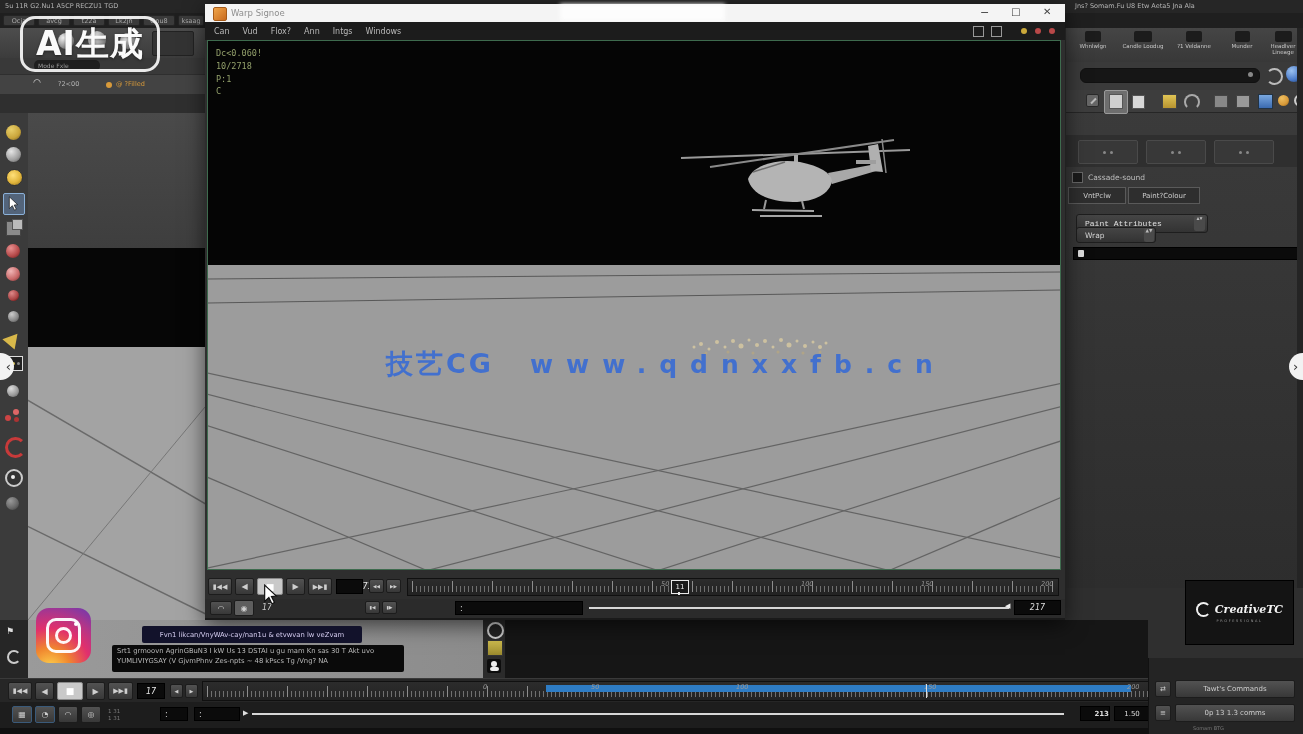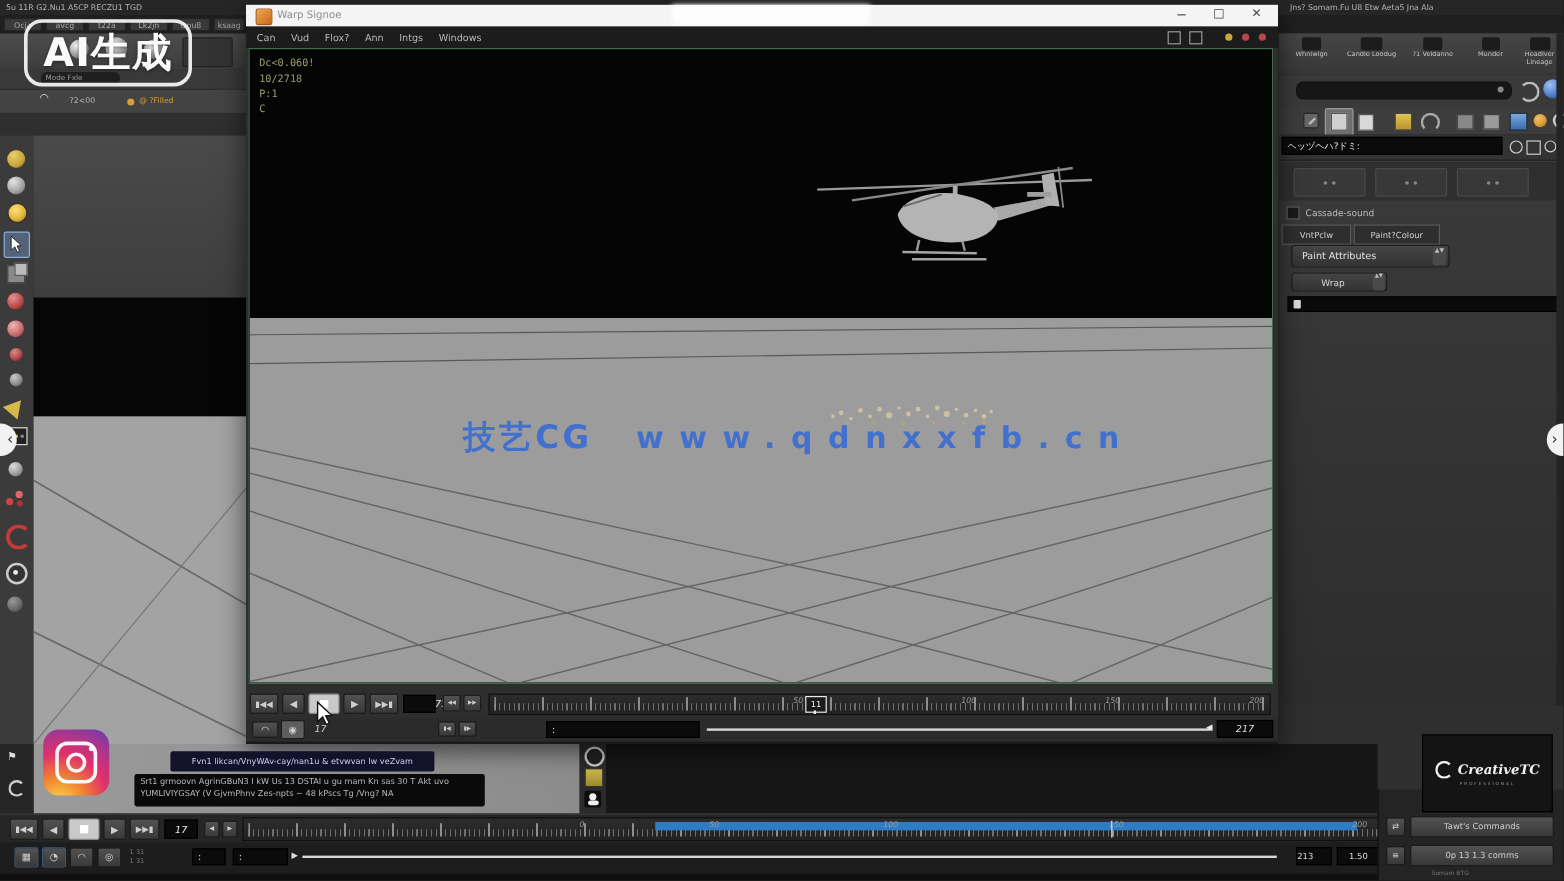--- a/index.html
+++ b/index.html
@@ -166,29 +166,20 @@
     <div class="a" style="left:96px;top:4px;width:13px;height:13px;background:linear-gradient(#e0c455,#b89430);border:1px solid #444;"></div>
     <div class="a dot" style="left:118px;top:4px;width:12px;height:12px;border:2px solid #aaa;border-bottom-color:transparent;"></div>
     <div class="a" style="left:148px;top:5px;width:12px;height:11px;background:#888;border:1px solid #444;"></div>
     <div class="a" style="left:170px;top:5px;width:12px;height:11px;background:#9a9a9a;border:1px solid #444;"></div>
     <div class="a" style="left:192px;top:4px;width:13px;height:13px;background:linear-gradient(#7aa8e0,#3a6ab0);border:1px solid #234;"></div>
     <div class="a dot" style="left:212px;top:5px;width:11px;height:11px;background:radial-gradient(circle at 35% 30%,#f0c060,#d89a3a 60%,#8a5a10);"></div>
     <div class="a dot" style="left:228px;top:4px;width:9px;height:9px;border:2px solid #ccc;">
         <div style="width:2px;height:5px;background:#ccc;transform:rotate(-45deg);margin:8px 0 0 8px;"></div>
       </div>
   </div>
-  <div class="a" style="left:1066px;top:112px;width:237px;height:21px;background:#333;border-bottom:1px solid #222;">
-    <div class="a f blk" style="left:2px;top:2px;width:184px;height:15px;padding:0 4px;">
-      <span style="font-size:7.5px;color:#e8e8e8;">ヘッヅヘハ?ドミ:</span>
-    </div>
-    <div class="a dot" style="left:192px;top:5px;width:9px;height:9px;border:1.5px solid #ccc;"></div>
-    <div class="a" style="left:206px;top:5px;width:10px;height:10px;border:1.5px solid #ccc;"></div>
-    <div class="a dot" style="left:221px;top:5px;width:8px;height:8px;border:1.5px solid #ccc;"></div>
-    <span class="a" style="left:232px;top:3px;font-size:9px;color:#bbb;">›</span>
-  </div>
   <div class="a" style="left:1066px;top:135px;width:237px;height:32px;background:#2f2f2f;">
     <div class="a" style="left:12px;top:5px;width:58px;height:22px;background:#383838;border:1px solid #4a4a4a;border-radius:2px;display:flex;gap:4px;align-items:center;justify-content:center;">
       <span class="dot" style="width:3px;height:3px;background:#888;"></span>
         <span class="dot" style="width:3px;height:3px;background:#888;"></span>
     </div>
     <div class="a" style="left:80px;top:5px;width:58px;height:22px;background:#383838;border:1px solid #4a4a4a;border-radius:2px;display:flex;gap:4px;align-items:center;justify-content:center;">
       <span class="dot" style="width:3px;height:3px;background:#888;"></span>
         <span class="dot" style="width:3px;height:3px;background:#888;"></span>
     </div>
     <div class="a" style="left:148px;top:5px;width:58px;height:22px;background:#383838;border:1px solid #4a4a4a;border-radius:2px;display:flex;gap:4px;align-items:center;justify-content:center;">
@@ -201,28 +192,28 @@
     <span style="font-size:7.5px;color:#bdbdbd;">Cassade-sound</span>
   </div>
   <div class="a" style="left:1066px;top:186px;width:237px;height:18px;">
     <div class="a f" style="left:2px;top:1px;width:56px;height:15px;background:#2e2e2e;border:1px solid #5a5a5a;justify-content:center;">
       <span style="font-size:7px;color:#cfcfcf;">VntPclw</span>
     </div>
     <div class="a f" style="left:62px;top:1px;width:70px;height:15px;background:#2e2e2e;border:1px solid #5a5a5a;justify-content:center;">
       <span style="font-size:7px;color:#cfcfcf;">Paint?Colour</span>
     </div>
   </div>
-  <div class="a" style="left:1066px;top:204px;width:237px;height:22px;">
+  <div class="a" style="left:1066px;top:214px;width:237px;height:22px;font-family:Liberation Mono, monospace;">
     <div class="a f" style="left:10px;top:0;width:132px;height:19px;background:linear-gradient(#454545,#333);border:1px solid #1e1e1e;border-radius:3px;padding-left:8px;box-sizing:border-box;">
       <span style="font-size:8px;color:#e0e0e0;">Paint Attributes</span>
     </div>
     <div class="a" style="left:128px;top:2px;width:11px;height:15px;background:#4a4a4a;border-radius:2px;text-align:center;color:#bbb;font-size:5px;line-height:7px;">▲▼</div>
   </div>
   <div class="a" style="left:1066px;top:227px;width:237px;height:19px;">
-    <div class="a f" style="left:10px;top:0;width:80px;height:16px;background:linear-gradient(#454545,#333);border:1px solid #1e1e1e;border-radius:3px;padding-left:24px;box-sizing:border-box;">
+    <div class="a f" style="left:10px;top:0;width:80px;height:16px;background:linear-gradient(#454545,#333);border:1px solid #1e1e1e;border-radius:3px;padding-left:8px;box-sizing:border-box;">
       <span style="font-size:7.5px;color:#d5d5d5;">Wrap</span>
     </div>
     <div class="a" style="left:78px;top:1px;width:10px;height:14px;background:#4a4a4a;border-radius:2px;text-align:center;color:#bbb;font-size:4.5px;line-height:6.5px;">▲▼</div>
   </div>
   <div class="a" style="left:1066px;top:247px;width:237px;height:14px;">
     <div class="a blk" style="left:7px;top:0;width:226px;height:13px;">
       <span class="a" style="left:4px;top:2px;width:6px;height:7px;background:#ddd;border-radius:1px;"></span>
     </div>
   </div>
   <div class="a" style="left:1297px;top:28px;width:6px;height:560px;background:#242424;"></div>
@@ -275,21 +266,21 @@
     <div class="a" style="left:108px;top:6px;font-size:5.5px;color:#7a7a7a;white-space:pre-line;line-height:1.3;">1 31
 1 31</div>
     <div class="a blk f" style="left:160px;top:5px;width:28px;height:14px;padding-left:4px;">
       <span style="font-size:8px;color:#ddd;">:</span>
     </div>
     <div class="a blk f" style="left:194px;top:5px;width:46px;height:14px;padding-left:4px;">
       <span style="font-size:8px;color:#ddd;">:</span>
     </div>
     <span class="a" style="left:243px;top:7px;font-size:7px;color:#ddd;">▶</span>
     <div class="a wline" style="left:252px;top:11px;width:812px;"></div>
-    <div class="a blk f" style="left:1080px;top:4px;width:30px;height:15px;justify-content:flex-start;">
+    <div class="a blk f" style="left:1080px;top:4px;width:30px;height:15px;justify-content:flex-end;font-weight:bold;">
       <span style="font-size:7px;color:#ddd;">213</span>
     </div>
     <div class="a blk f" style="left:1114px;top:4px;width:36px;height:15px;justify-content:center;">
       <span style="font-size:7px;color:#ddd;">1.50</span>
     </div>
   </div>
   <div class="a" style="left:0;top:728px;width:1303px;height:6px;background:#101010;"></div>
 
   <div class="a" style="left:1148px;top:658px;width:155px;height:76px;background:#242424;border-left:1px solid #111;">
     <div class="a btn" style="left:6px;top:23px;width:16px;height:16px;font-size:7px;">⇄</div>
@@ -460,21 +451,21 @@
   </div>
 
   <div class="a f" style="left:142px;top:626px;width:220px;height:17px;background:#12122b;border-radius:2px;justify-content:center;z-index:40;">
     <span style="font-size:6.8px;color:#d5cdf0;white-space:nowrap;overflow:hidden;">Fvn1 likcan/VnyWAv-cay/nan1u &amp; etvwvan lw veZvam</span>
   </div>
   <div class="a" style="left:112px;top:645px;width:292px;height:27px;background:#0a0a0a;border-radius:2px;padding:2px 5px;box-sizing:border-box;z-index:40;">
     <div style="font-size:6.8px;color:#b9b9b9;white-space:nowrap;overflow:hidden;">Srt1 grmoovn AgrinGBuN3 I kW Us 13 DSTAI u gu mam Kn sas 30 T Akt uvo</div>
     <div style="font-size:6.8px;color:#b9b9b9;white-space:nowrap;overflow:hidden;margin-top:2px;">YUMLIVIYGSAY (V GjvmPhnv Zes-npts ~ 48 kPscs Tg /Vng? NA</div>
   </div>
 
-  <div class="a" style="left:1185px;top:612px;width:107px;height:63px;background:#141414;border:1px solid #000;z-index:30;display:flex;flex-direction:column;align-items:center;justify-content:center;">
+  <div class="a" style="left:1185px;top:580px;width:107px;height:63px;background:#141414;border:1px solid #000;z-index:30;display:flex;flex-direction:column;align-items:center;justify-content:center;">
     <div class="f" style="gap:4px;">
       <span class="dot" style="width:11px;height:11px;border:2px solid #f0f0f0;border-right-color:transparent;display:inline-block;"></span>
       <span style="font-family:'DejaVu Serif','Liberation Serif',serif;font-style:italic;font-weight:bold;font-size:11px;color:#f2f2f2;">CreativeTC</span>
     </div>
     <span style="font-size:3.5px;letter-spacing:1.6px;color:#9a9a9a;margin-top:2px;">PROFESSIONAL</span>
   </div>
 
   <div class="a f" style="left:-13px;top:353px;width:27px;height:27px;border-radius:50%;background:#f2f2f2;justify-content:flex-end;padding-right:3px;box-sizing:border-box;z-index:50;">
     <span style="font-size:13px;color:#333;">‹</span>
   </div>

